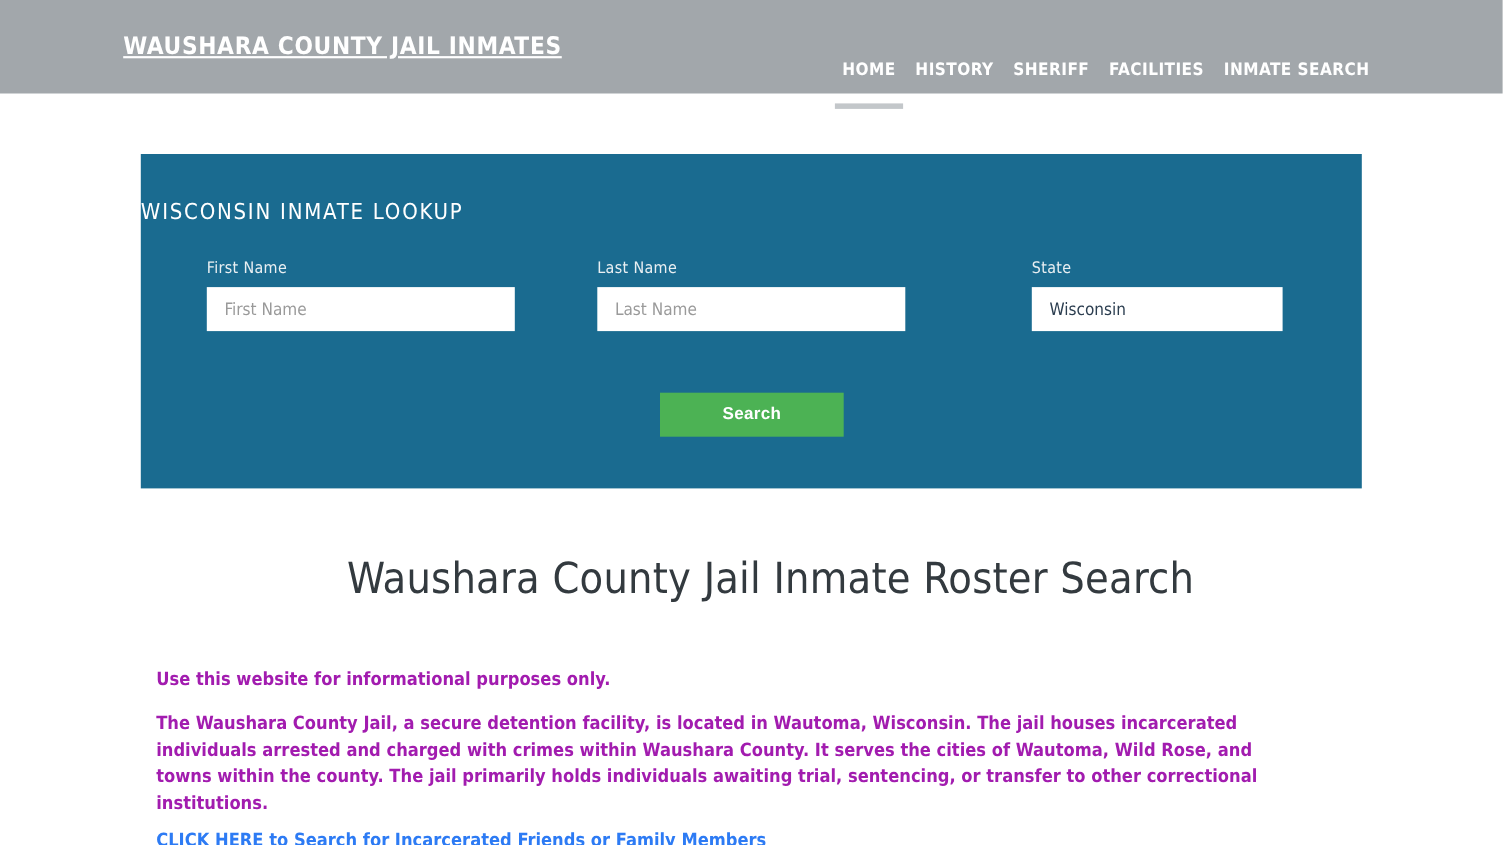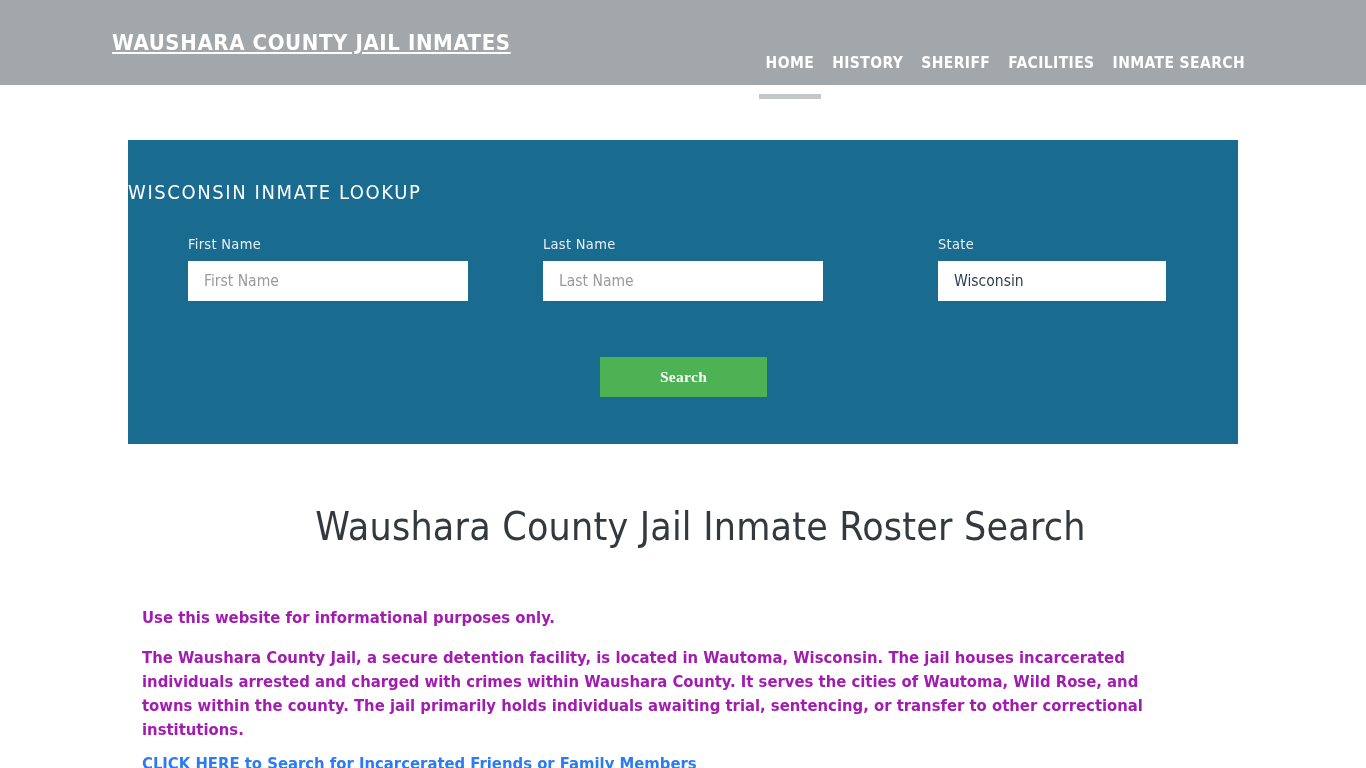--- a/index.html
+++ b/index.html
@@ -135,21 +135,21 @@
 
   .search-button {
     position: absolute;
     left: 472px;
     top: 217px;
     width: 167px;
     height: 40px;
     background: #4cb254;
     border: none;
     color: #ffffff;
-    font-family: Liberation Serif, serif;
+    font-family: Liberation Sans, sans-serif;
     font-size: 15.5px;
     font-weight: bold;
     letter-spacing: 0.3px;
     cursor: pointer;
     border-radius: 0;
   }
 
   
   .page-heading {
     position: absolute;

